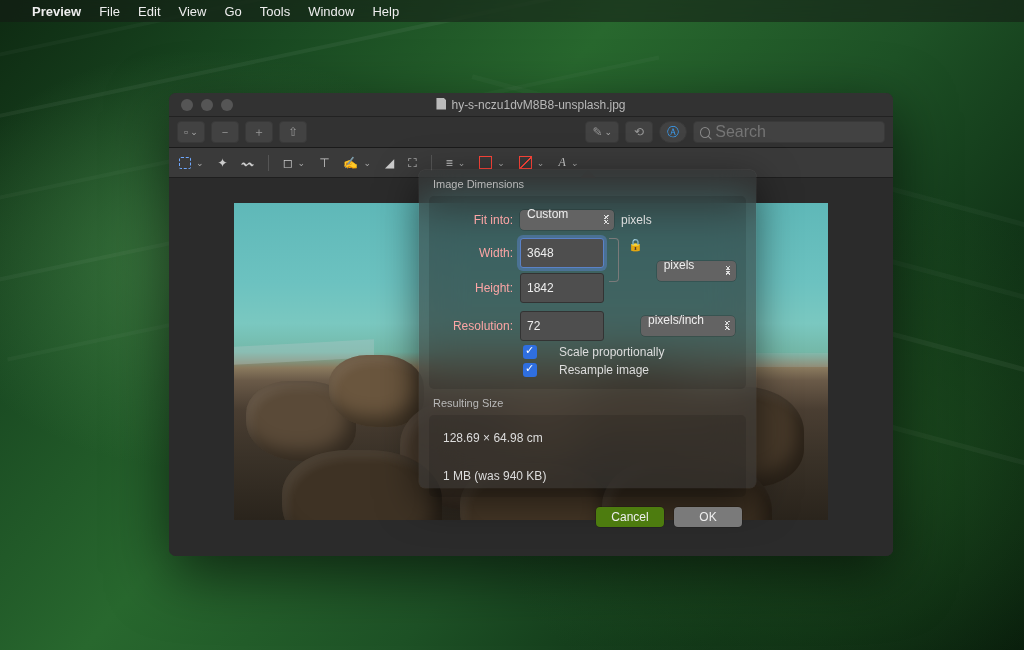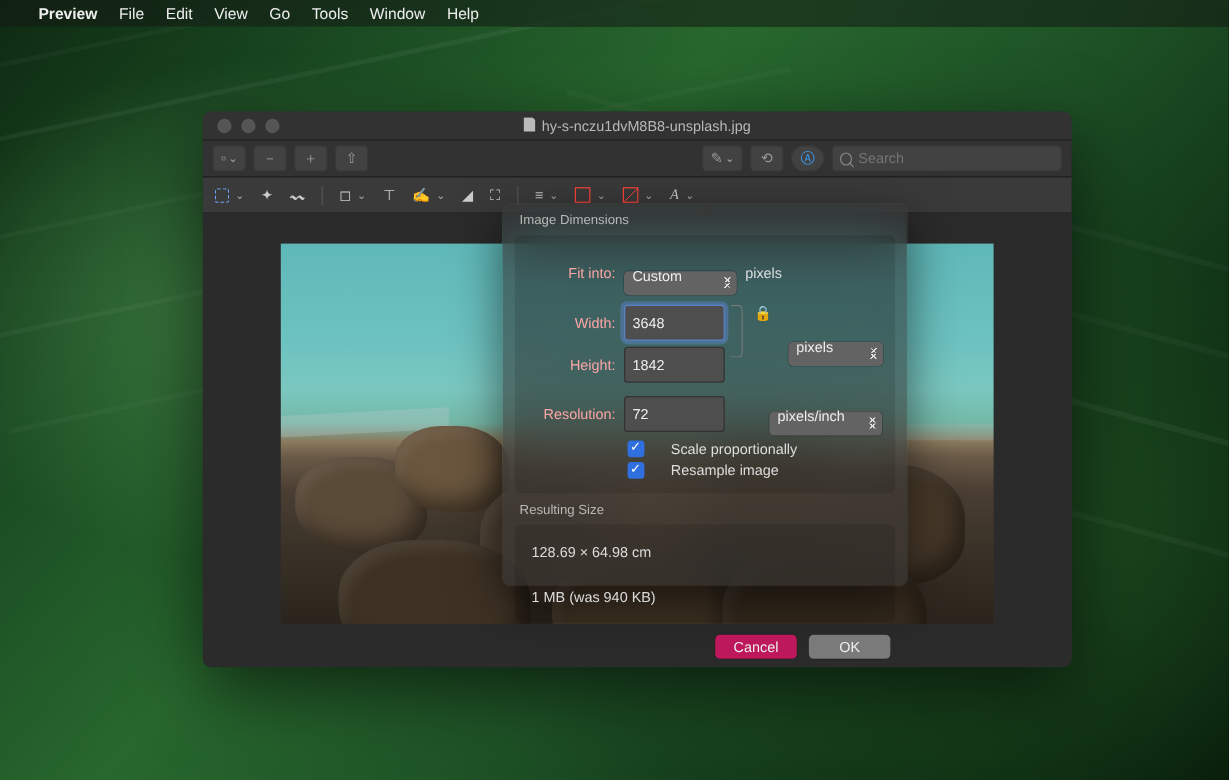--- a/index.html
+++ b/index.html
@@ -54,21 +54,21 @@
     display:flex; align-items:center; justify-content:center; color:#999; font-size:12px;
     border:1px solid #393939;
   }
   .tb-btn.blue { color:#3a9ff5; }
   .tb-btn.circ { border-radius:11px; }
   .tb-sp { flex:1; }
   .searchfield {
     height:22px; width:192px; background:#424242; border-radius:4px; border:1px solid #393939;
     display:flex; align-items:center; padding:0 6px; color:#888; font-size:12px; gap:5px;
   }
-  .searchfield input { background:transparent; border:0; outline:0; color:#ddd; font-size:12px; width:100%; }
+  .searchfield input { background:transparent; border:0; outline:0; color:#ddd; font-size:16px; width:100%; }
   .mag { width:11px; height:11px; border:1.4px solid #888; border-radius:50%; position:relative;}
   .mag::after{content:"";position:absolute;width:5px;height:1.4px;background:#888;bottom:-2px;right:-3px;transform:rotate(45deg);}
 
   .formatbar {
     height:30px; background:#3a3a3a; border-bottom:1px solid #1e1e1e;
     display:flex; align-items:center; padding:0 10px; gap:14px; color:#ccc;
   }
   .fb-item { display:flex; align-items:center; gap:3px; font-size:12px; }
   .fb-sep { width:1px; height:16px; background:#555; }
   .sq-red { width:13px; height:13px; border:1.5px solid #ff453a; }
@@ -103,41 +103,40 @@
     border:8px solid transparent; border-bottom-color:rgba(55,55,55,.6);
   }
   .section-title { color:#b8b8b8; font-size:11px; padding:8px 14px 6px; }
   .box { margin:0 10px; padding:10px 10px 12px; background:rgba(0,0,0,.12); border-radius:5px; }
   .row { display:flex; align-items:center; margin:4px 0; gap:7px; }
   .row label { width:74px; text-align:right; font-size:12px; color:#fca5a5;}
   .select {
     background:#636363; border-radius:4px; height:20px; padding:0 18px 12px 7px;
     display:flex; align-items:center; font-size:12px; color:#eee; position:relative;
     box-shadow:0 0 0 .5px rgba(0,0,0,.3);
-    margin-top:16px;
   }
   .select::after { content:""; position:absolute; right:5px; top:5px; width:6px; height:9px;
     background:
       linear-gradient(45deg,transparent 40%,#ddd 40%,#ddd 55%,transparent 55%) top/6px 4px no-repeat,
       linear-gradient(-45deg,transparent 40%,#ddd 40%,#ddd 55%,transparent 55%) top/6px 4px no-repeat,
       linear-gradient(135deg,transparent 40%,#ddd 40%,#ddd 55%,transparent 55%) bottom/6px 4px no-repeat,
       linear-gradient(-135deg,transparent 40%,#ddd 40%,#ddd 55%,transparent 55%) bottom/6px 4px no-repeat;
   }
   .nfield {
     background:#4e4e4e; border:1px solid #333; border-radius:3px; height:30px;
     padding:0 6px; color:#eee; font-size:12px; outline:none;
   }
   .nfield.focus { box-shadow:0 0 0 3px rgba(90,130,200,.5); border-color:#5a82c8;}
   .bracket { width:12px; height:44px; border:1px solid #7a7a7a; border-left:0; border-radius:0 4px 4px 0; margin-left:-2px;}
   .lock { color:#bbb; margin-left:3px;}
   .chk { display:flex; align-items:center; gap:22px; margin-left:84px; margin-top:4px;}
   .chk input { appearance:none; width:14px; height:14px; border-radius:3px; background:#2f6fe0; position:relative;}
   .chk input::after{content:"✓";position:absolute;color:#fff;font-size:11px;left:2px;top:-1px;}
   .buttons { display:flex; justify-content:flex-end; gap:10px; padding:10px 14px 0;}
-  .btn { min-width:68px; height:20px; border-radius:4px; background:#be185d; color:#eee;
+  .btn { min-width:68px; height:20px; border-radius:4px; background:#4d7c0f; color:#eee;
     font-size:12px; display:flex; align-items:center; justify-content:center;
     box-shadow:0 0 0 .5px rgba(0,0,0,.3);}
   .btn.primary { background:#7a7a7a; }
   .rs-text { padding:4px 4px 0; line-height:1.5; }
   .rs-small { margin-top:16px;}
 
   .chev { font-size:9px; color:#aaa; margin-left:2px;}
 </style>
 </head>
 <body>

